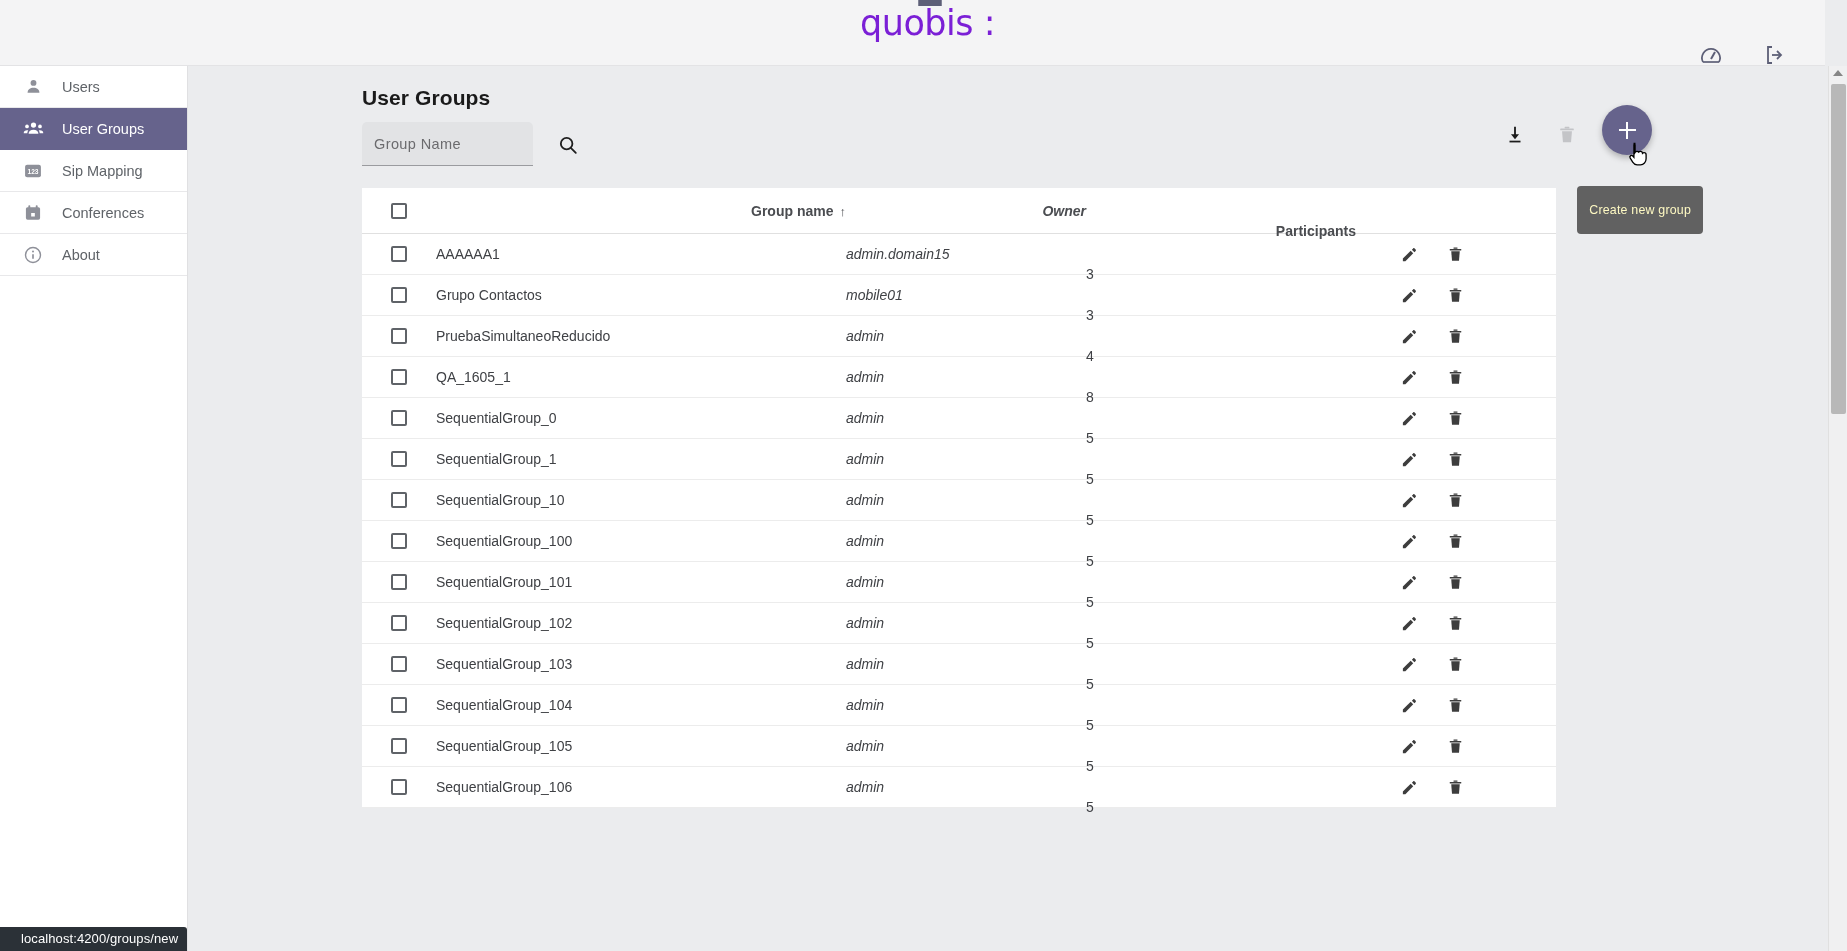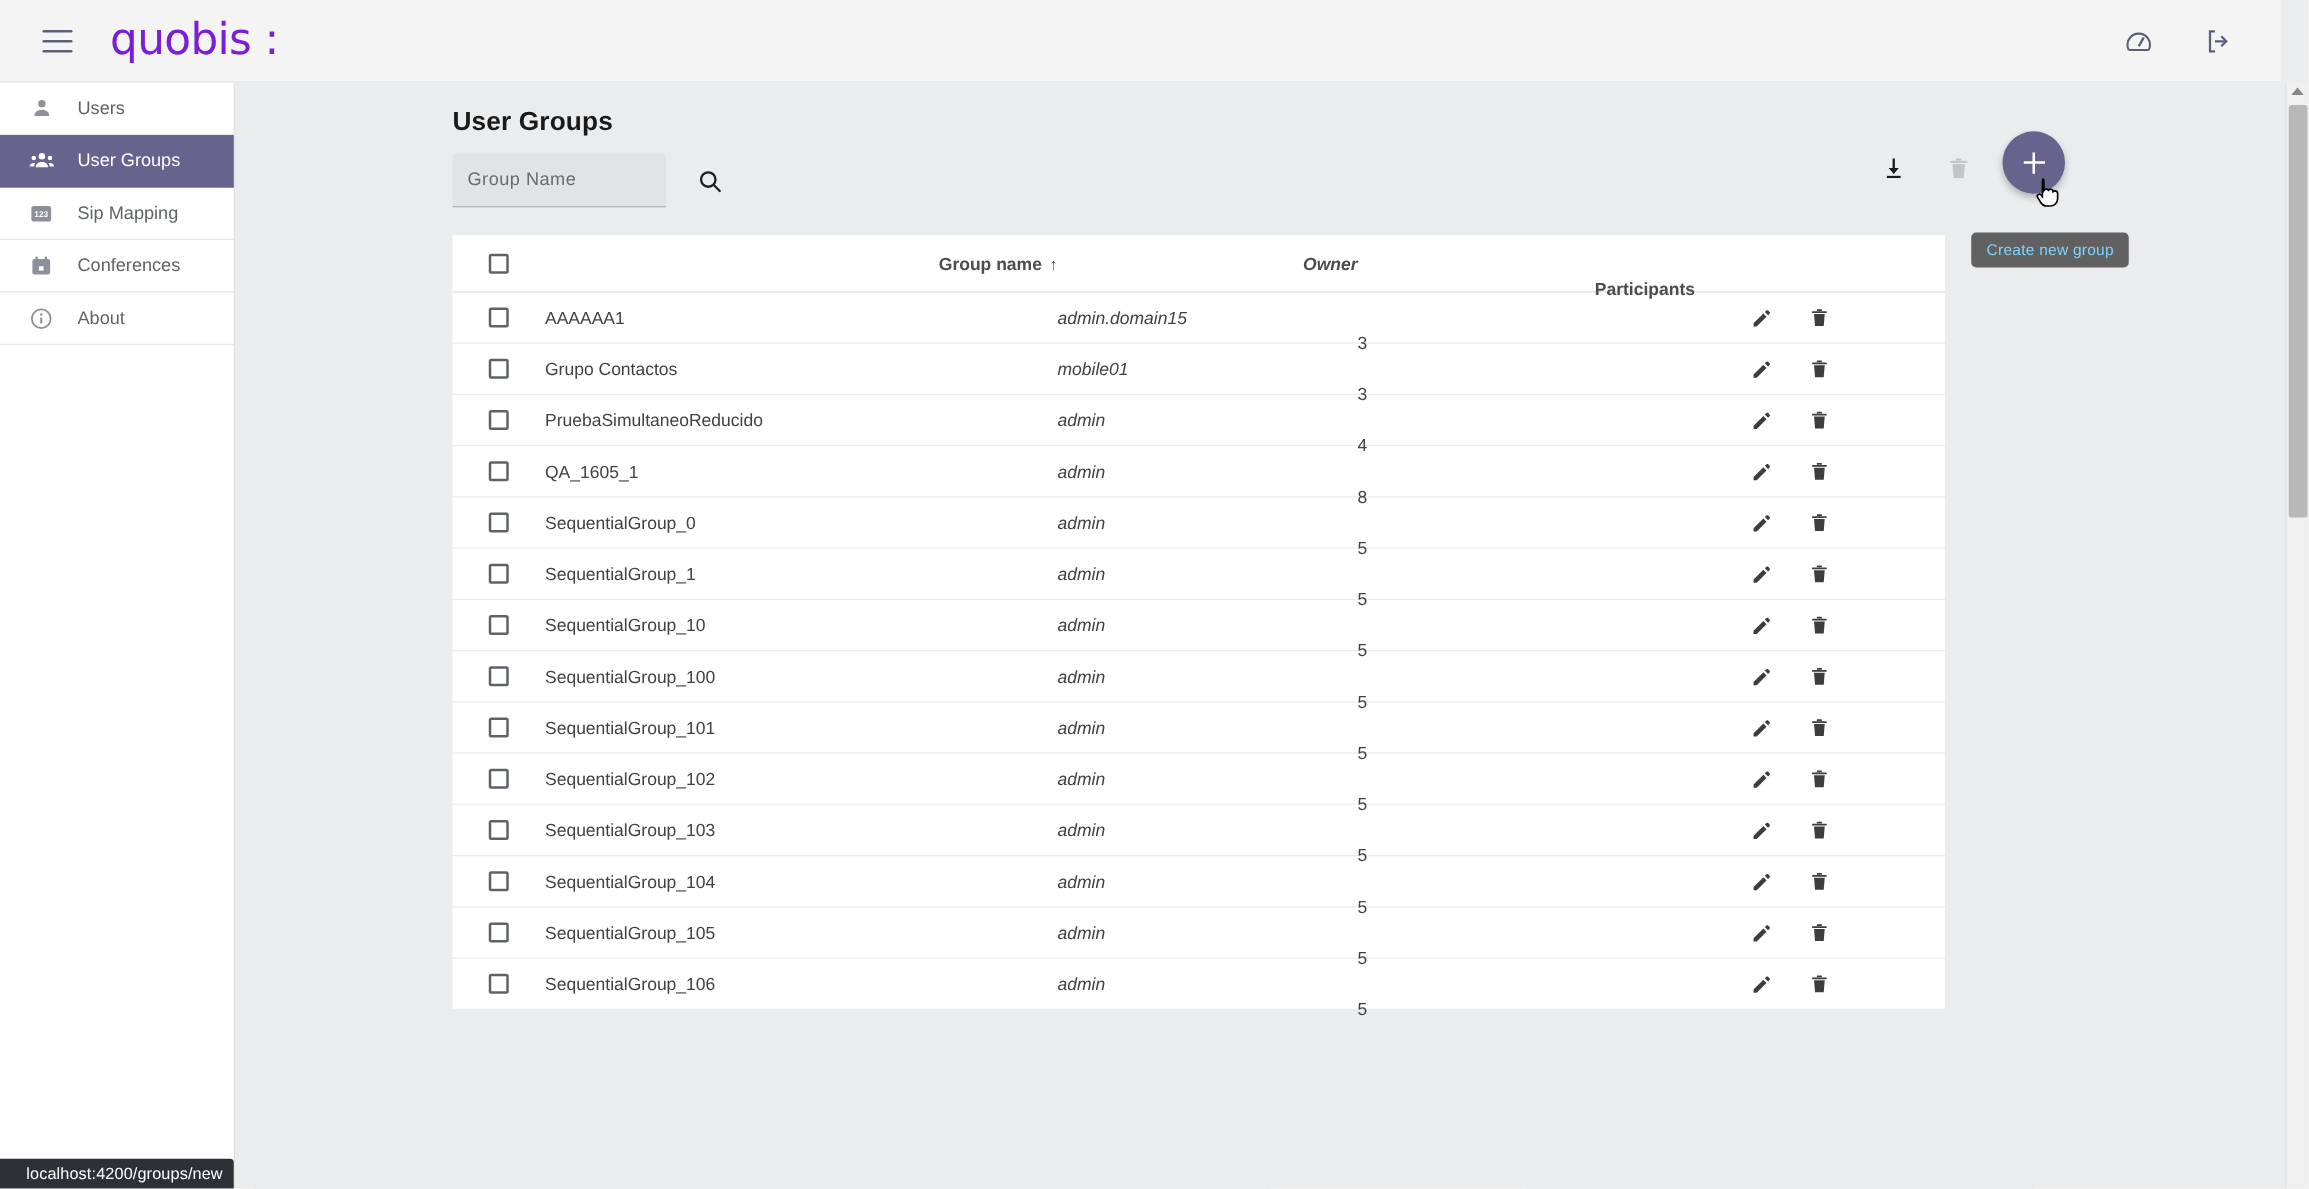--- a/index.html
+++ b/index.html
@@ -24,20 +24,21 @@
   .topbar {
     position: absolute;
     top: 0; left: 0;
     width: 1825px;
     height: 66px;
     background: #f4f4f5;
     display: flex;
     align-items: center;
     border-bottom: 1px solid #e3e3e5;
     z-index: 30;
+    flex-direction: column;
   }
   .hamburger {
     width: 24px; height: 18px;
     margin-left: 34px;
     display: flex; flex-direction: column; justify-content: space-between;
     cursor: pointer;
   }
   .hamburger span {
     display: block; height: 2px; width: 100%;
     background: #5d5f77; border-radius: 1px;
@@ -195,23 +196,23 @@
     right: 180px; top: 76px;
     width: 20px; height: 24px;
     z-index: 40;
     pointer-events: none;
   }
 
   .tooltip {
     position: absolute;
     right: 125px; top: 120px;
     background: #616161;
-    color: #7dd3fc;
+    color: #fef9c3;
     font-size: 12.4px;
-    padding: 7px 12px;
+    padding: 17px 12px;
     border-radius: 4px;
     white-space: nowrap;
     letter-spacing: 0.2px;
     z-index: 38;
   }
 
   
   .table-card {
     position: absolute;
     left: 174px; top: 122px;

